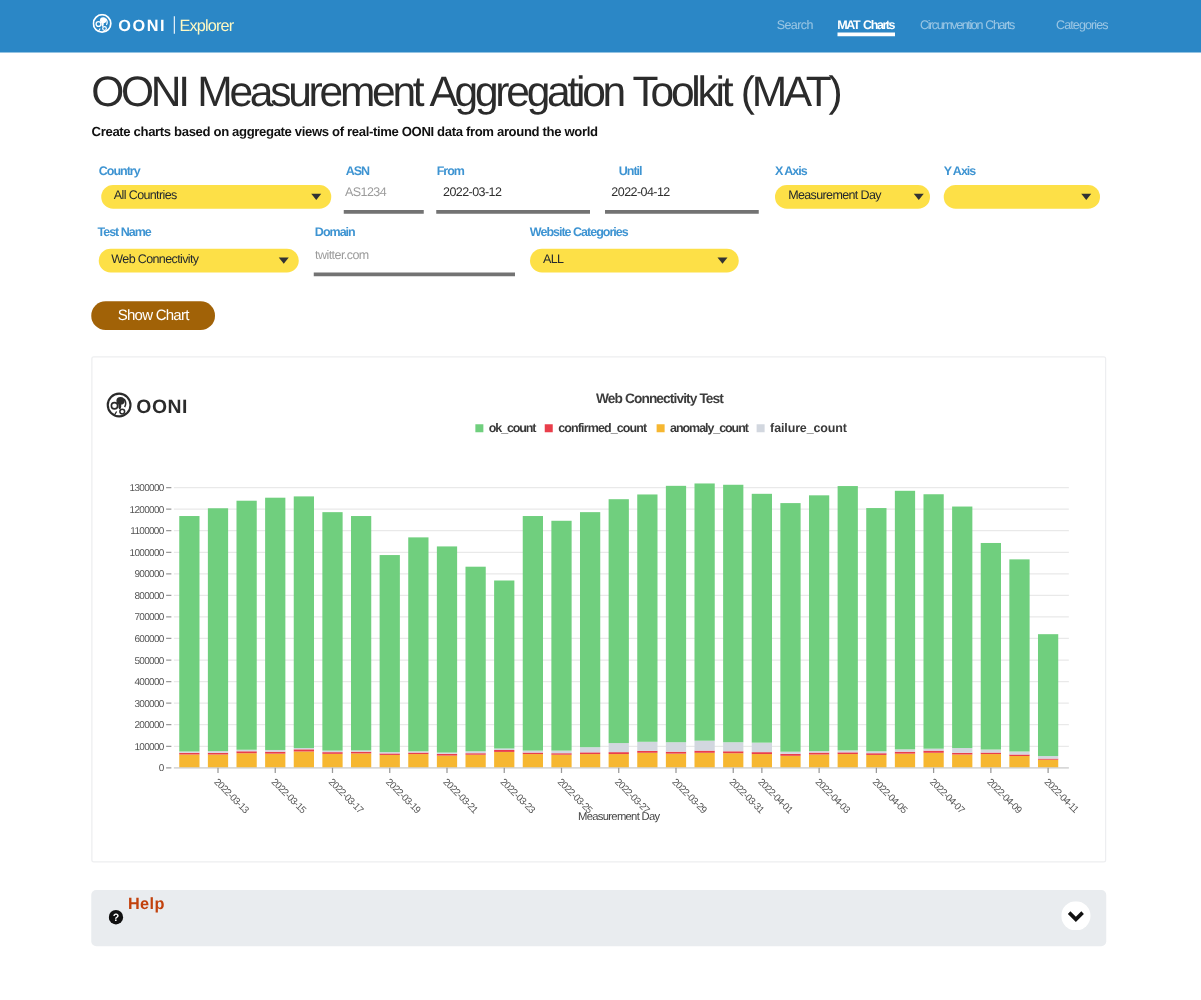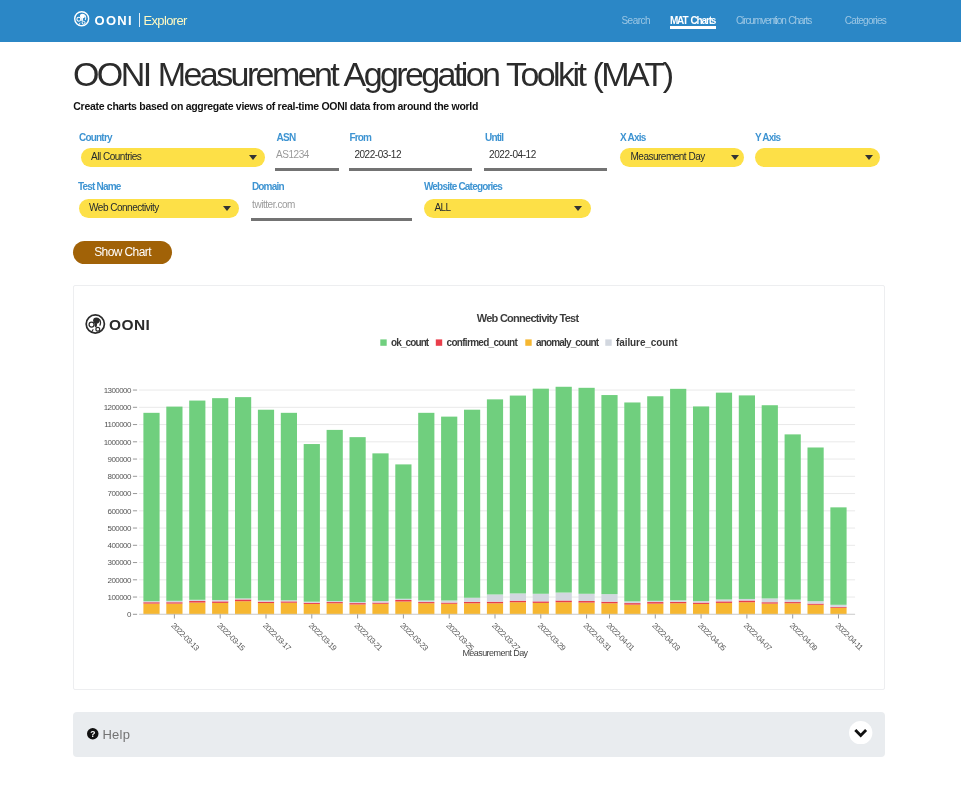--- a/index.html
+++ b/index.html
@@ -51,21 +51,21 @@
 
 <div class="lab" style="left:79px;top:131.9px">Country</div>
 <div class="pill" style="left:80.6px;top:147.8px;width:184.3px">
       <div class="pilltxt">All Countries</div>
       <div class="arr" style="right:7.5px"></div>
     </div>
 <div class="lab" style="left:276.6px;top:131.9px">ASN</div>
 <div class="uin gray" style="left:275px;top:149px;width:64.2px;padding-left:1px">AS1234</div>
 <div class="lab" style="left:349.4px;top:131.9px">From</div>
 <div class="uin" style="left:349.4px;top:149px;width:122.7px;padding-left:5px">2022-03-12</div>
-<div class="lab" style="left:485px;top:131.9px">Until</div>
+<div class="lab" style="left:495px;top:131.9px">Until</div>
 <div class="uin" style="left:484.1px;top:149px;width:122.8px;padding-left:5px">2022-04-12</div>
 <div class="lab" style="left:620px;top:131.9px">X Axis</div>
 <div class="pill" style="left:620px;top:147.8px;width:124px">
       <div class="pilltxt">Measurement Day</div>
       <div class="arr" style="right:5px"></div>
     </div>
 <div class="lab" style="left:755px;top:131.9px">Y Axis</div>
 <div class="pill" style="left:755px;top:147.8px;width:125px">
       <div class="arr" style="right:7px"></div>
     </div>
@@ -399,18 +399,18 @@
         <text x="0" y="6.4" font-size="7.9" letter-spacing="-0.5" fill="#555">2022-04-11</text>
       </g>
       <text x="422.0" y="371.20000000000005" font-size="9" letter-spacing="-0.55" fill="#444" text-anchor="middle">Measurement Day</text>
     </svg>
 
 <div class="help">
   <svg class="abs" style="left:13.8px;top:16.5px" width="11.5" height="11.5" viewBox="0 0 11.5 11.5">
     <circle cx="5.75" cy="5.75" r="5.75" fill="#111"></circle>
     <text x="5.75" y="8.6" font-size="8.5" font-weight="bold" fill="#fff" text-anchor="middle" font-family="Liberation Sans">?</text>
   </svg>
-  <div class="abs" style="left:29px;top:15px;font-size:13px;font-weight:normal;letter-spacing:0.3px;color:#737373">Help</div>
+  <div class="abs" style="left:29px;top:3px;font-size:13px;font-weight:bold;letter-spacing:0.3px;color:#c2410c">Help</div>
   <svg class="abs" style="left:775.9px;top:9.3px" width="23.4" height="23.4" viewBox="0 0 23.4 23.4">
     <circle cx="11.7" cy="11.7" r="11.7" fill="#fff"></circle>
     <path d="M 6.3 9.1 L 11.7 14.5 L 17.1 9.1" fill="none" stroke="#111" stroke-width="2.9"></path>
   </svg>
 </div>
 </div>
 </body></html>

